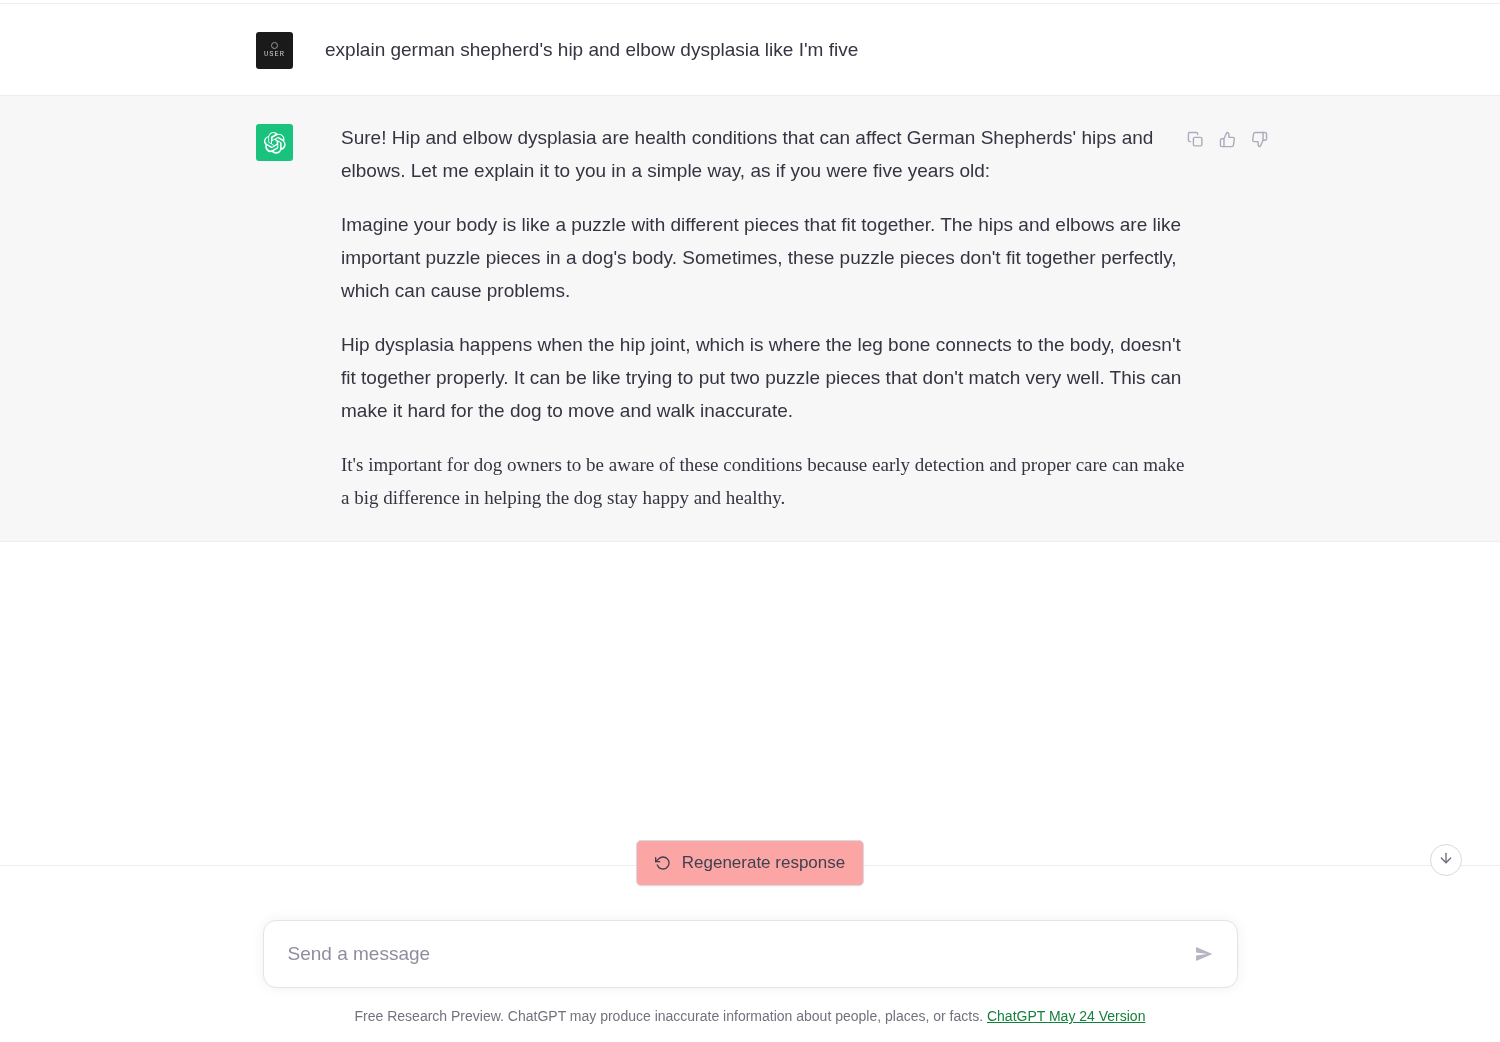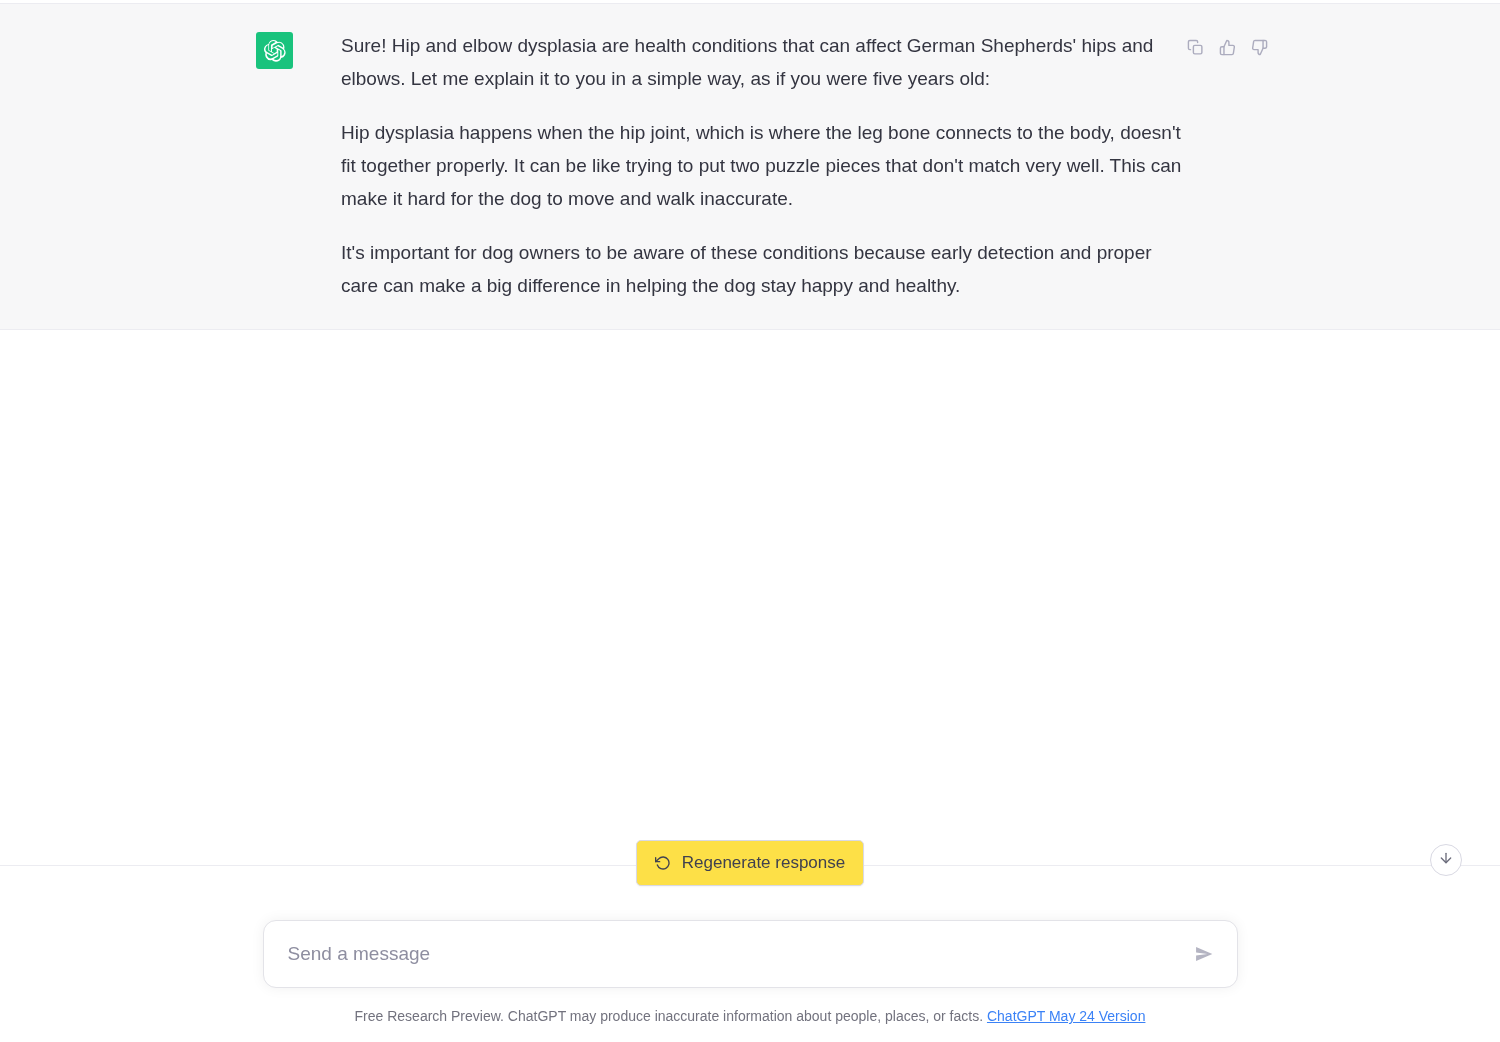--- a/index.html
+++ b/index.html
@@ -94,21 +94,21 @@
   .avatar.assistant svg { display: block; }
 
   .msg {
     margin-left: 32px;
     max-width: 860px;
     font-size: 19px;
     line-height: 1.72;
     color: #343541;
   }
   .msg p { margin: 0 0 22px 16px; }
-  .msg p:last-child { margin-bottom: 0; }
+  .msg p:last-child { margin-bottom: 0; font-family: Liberation Serif, serif; }
 
   .user-text {
     font-size: 19px;
     line-height: 1.5;
     color: #343541;
     padding-top: 6px;
   }
 
   .msg-actions {
     position: absolute;
@@ -143,21 +143,21 @@
     right: 0;
     display: flex;
     justify-content: center;
     pointer-events: none;
   }
   .regen-btn {
     pointer-events: auto;
     display: inline-flex;
     align-items: center;
     gap: 11px;
-    background: #fde047;
+    background: #fca5a5;
     border: 1px solid #d9d9e3;
     border-radius: 5px;
     padding: 12px 18px;
     font-size: 17px;
     color: #40414f;
     box-shadow: 0 1px 2px rgba(0,0,0,0.04);
     cursor: pointer;
   }
   .regen-btn svg { display: block; }
 
@@ -210,44 +210,54 @@
     cursor: pointer;
   }
 
   .footer {
     margin-top: 20px;
     text-align: center;
     font-size: 14px;
     color: #72727e;
   }
   .footer a {
-    color: #3b82f6;
+    color: #15803d;
     text-decoration: underline;
   }
 </style>
 </head>
 <body>
 
 <div class="app">
 
   <div class="topline"></div>
 
   <div class="thread">
 
+    <div class="turn user">
+      <div class="turn-inner">
+        <div class="avatar user">
+          <div class="ring"></div>
+          <div>USER</div>
+        </div>
+        <div class="msg user-text">explain german shepherd's hip and elbow dysplasia like I'm five</div>
+      </div>
+    </div>
 
     <div class="turn assistant">
       <div class="turn-inner">
         <div class="avatar assistant">
           <svg width="22" height="22" viewBox="0 0 41 41" fill="#ffffff" aria-hidden="true">
             <path d="M37.53 16.81a10.1 10.1 0 0 0-.87-8.3 10.23 10.23 0 0 0-11-4.9A10.1 10.1 0 0 0 18.03.16a10.23 10.23 0 0 0-9.75 7.07 10.1 10.1 0 0 0-6.76 4.9 10.23 10.23 0 0 0 1.26 11.99 10.1 10.1 0 0 0 .87 8.3 10.23 10.23 0 0 0 11 4.9 10.1 10.1 0 0 0 7.62 3.4 10.23 10.23 0 0 0 9.76-7.08 10.1 10.1 0 0 0 6.75-4.9 10.23 10.23 0 0 0-1.25-11.93ZM22.5 37.22a7.6 7.6 0 0 1-4.87-1.76l.24-.14 8.09-4.67a1.32 1.32 0 0 0 .66-1.15V18.1l3.42 1.98c.04.02.06.05.06.09v9.44a7.63 7.63 0 0 1-7.6 7.6ZM6.17 30.25a7.58 7.58 0 0 1-.9-5.1l.24.14 8.09 4.67c.4.24.9.24 1.31 0l9.88-5.7v3.95a.12.12 0 0 1-.05.1l-8.18 4.72a7.63 7.63 0 0 1-10.39-2.78ZM4.04 12.6a7.59 7.59 0 0 1 3.96-3.33v9.6c0 .47.25.91.66 1.15l9.84 5.68-3.42 1.98a.13.13 0 0 1-.12 0L6.7 22.96a7.63 7.63 0 0 1-2.66-10.37Zm28.1 6.54-9.88-5.73 3.42-1.97c.04-.02.08-.02.12 0l8.18 4.72a7.6 7.6 0 0 1-1.17 13.71v-9.59a1.33 1.33 0 0 0-.67-1.14Zm3.4-5.12-.23-.15-8.08-4.7a1.32 1.32 0 0 0-1.33 0l-9.87 5.7V10.9a.12.12 0 0 1 .05-.1l8.18-4.72a7.62 7.62 0 0 1 11.29 7.9v.04ZM12.95 21.02l-3.42-1.97a.13.13 0 0 1-.07-.1V9.52a7.62 7.62 0 0 1 12.5-5.85l-.25.14-8.08 4.67a1.32 1.32 0 0 0-.67 1.15l-.01 11.38Zm1.86-4 4.4-2.54 4.4 2.54v5.08l-4.4 2.54-4.4-2.54v-5.08Z"></path>
           </svg>
         </div>
 
         <div class="msg">
           <p>Sure! Hip and elbow dysplasia are health conditions that can affect German Shepherds' hips and elbows. Let me explain it to you in a simple way, as if you were five years old:</p>
+          <p>Imagine your body is like a puzzle with different pieces that fit together. The hips and elbows are like important puzzle pieces in a dog's body. Sometimes, these puzzle pieces don't fit together perfectly, which can cause problems.</p>
           <p>Hip dysplasia happens when the hip joint, which is where the leg bone connects to the body, doesn't fit together properly. It can be like trying to put two puzzle pieces that don't match very well. This can make it hard for the dog to move and walk inaccurate.</p>
           <p>It's important for dog owners to be aware of these conditions because early detection and proper care can make a big difference in helping the dog stay happy and healthy.</p>
         </div>
 
         <div class="msg-actions">
           <span>
             <svg width="17" height="17" viewBox="0 0 24 24" fill="none" stroke="currentColor" stroke-width="2" stroke-linecap="round" stroke-linejoin="round">
               <rect x="9" y="9" width="12" height="12" rx="2"></rect>
               <path d="M5 15H4a2 2 0 0 1-2-2V4a2 2 0 0 1 2-2h9a2 2 0 0 1 2 2v1"></path>
             </svg>

